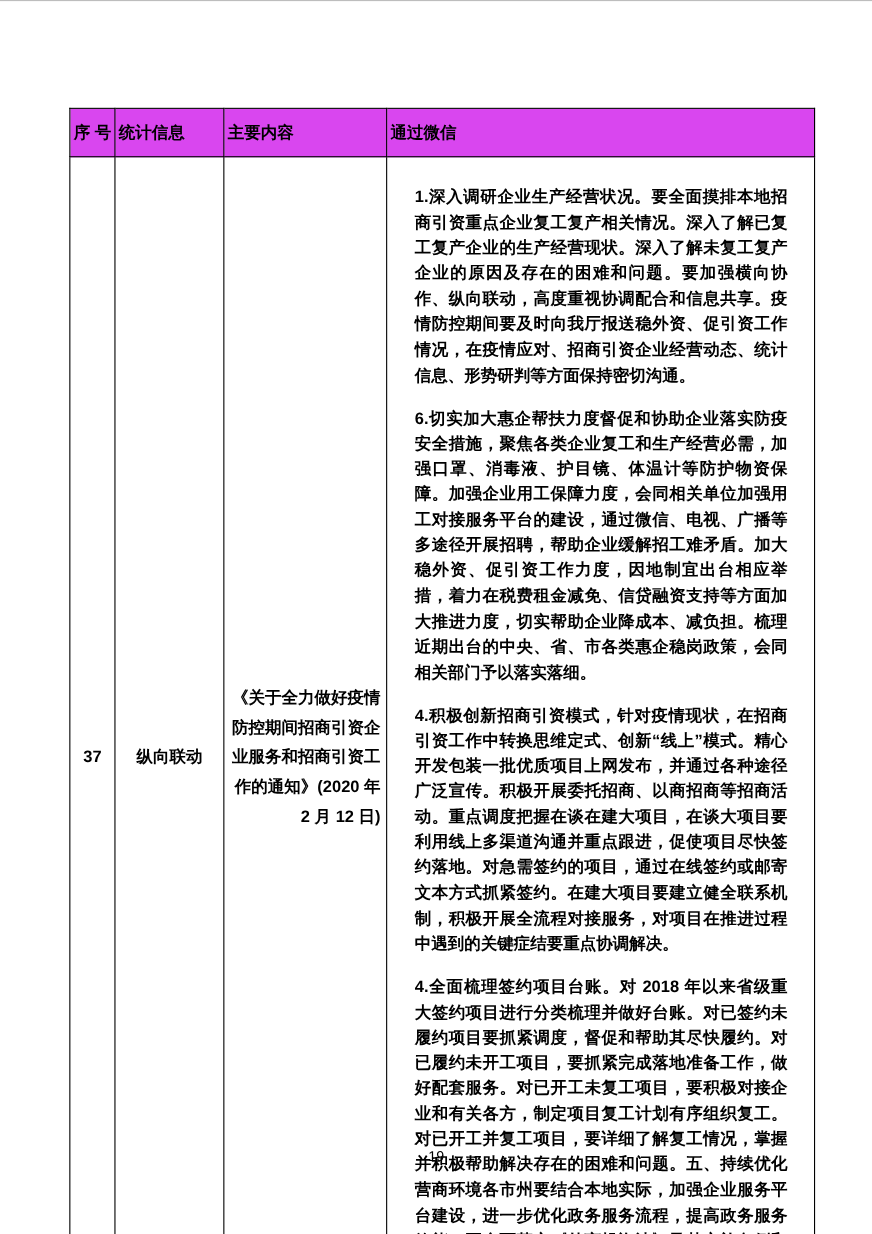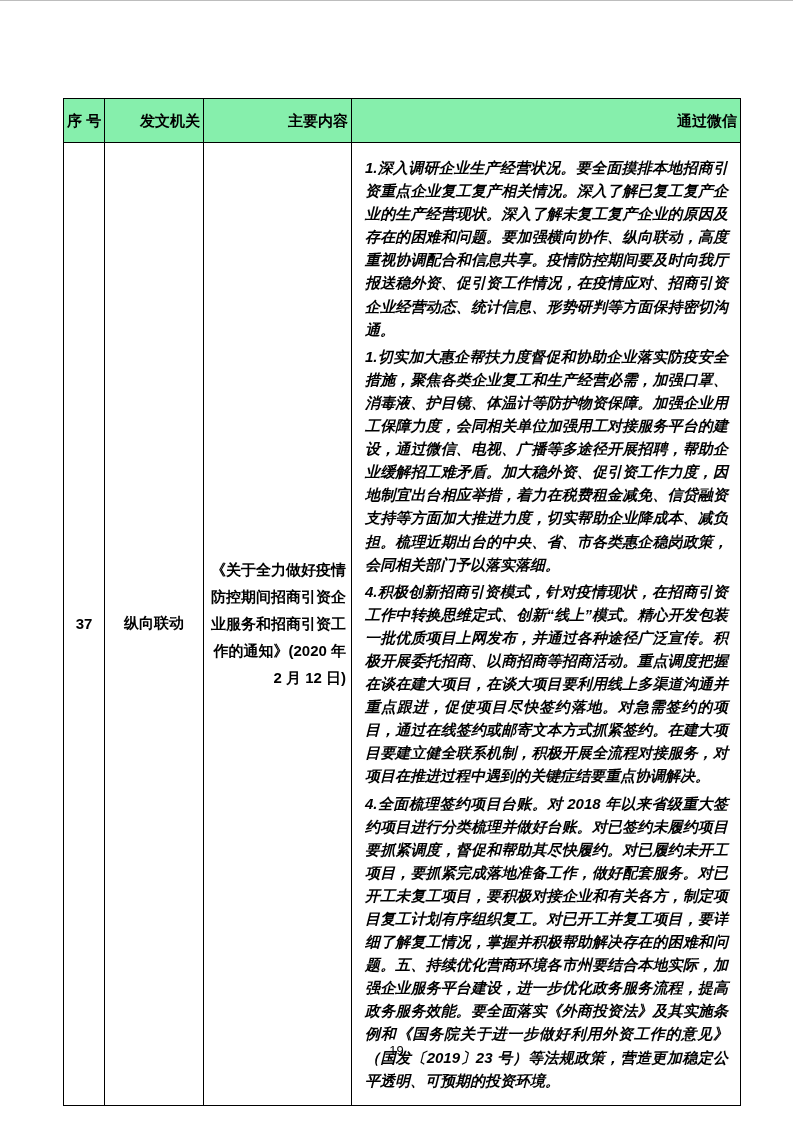--- a/index.html
+++ b/index.html
@@ -29,25 +29,25 @@
   }
   .doc-table th,
   .doc-table td {
     border: 1.6px solid #000000;
     box-sizing: border-box;
     font-weight: bold;
   }
   .doc-table th {
     height: 44px;
     font-size: 15px;
-    text-align: right;
+    text-align: left;
     vertical-align: middle;
     padding: 2px 3px;
     line-height: 19px;
-    background: #86efac;
+    background: #d946ef;
   }
   .doc-table td {
     font-size: 15px;
     vertical-align: middle;
   }
   td.cell-serial,
   td.cell-agency {
     text-align: center;
   }
   td.cell-doctitle {
@@ -56,24 +56,23 @@
     line-height: 27px;
   }
   td.cell-content {
     vertical-align: top;
     text-align: justify;
     padding: 9px 8px 9px 9px;
     line-height: 23.1px;
     height: 857px;
   }
   td.cell-content p {
-    margin: 4px;
+    margin: 16px;
     text-align: justify;
     text-justify: inter-ideograph;
-    font-style: italic;
   }
   .page-number {
     position: absolute;
     left: 0;
     right: 0;
     top: 1042px;
     text-align: center;
     font-size: 13px;
     font-weight: normal;
     color: #000000;
@@ -87,33 +86,33 @@
   <table class="doc-table">
     <colgroup>
       <col style="width:41px">
       <col style="width:99px">
       <col style="width:148px">
       <col style="width:389px">
     </colgroup>
     <thead>
       <tr>
         <th>序&nbsp;号</th>
-        <th>发文机关</th>
+        <th>统计信息</th>
         <th>主要内容</th>
         <th>通过微信</th>
       </tr>
     </thead>
     <tbody>
       <tr>
         <td class="cell-serial">37</td>
         <td class="cell-agency">纵向联动</td>
         <td class="cell-doctitle">《关于全力做好疫情防控期间招商引资企业服务和招商引资工作的通知》(2020 年 2 月 12 日)</td>
         <td class="cell-content">
           <p>1.深入调研企业生产经营状况。要全面摸排本地招商引资重点企业复工复产相关情况。深入了解已复工复产企业的生产经营现状。深入了解未复工复产企业的原因及存在的困难和问题。要加强横向协作、纵向联动，高度重视协调配合和信息共享。疫情防控期间要及时向我厅报送稳外资、促引资工作情况，在疫情应对、招商引资企业经营动态、统计信息、形势研判等方面保持密切沟通。</p>
-          <p>1.切实加大惠企帮扶力度督促和协助企业落实防疫安全措施，聚焦各类企业复工和生产经营必需，加强口罩、消毒液、护目镜、体温计等防护物资保障。加强企业用工保障力度，会同相关单位加强用工对接服务平台的建设，通过微信、电视、广播等多途径开展招聘，帮助企业缓解招工难矛盾。加大稳外资、促引资工作力度，因地制宜出台相应举措，着力在税费租金减免、信贷融资支持等方面加大推进力度，切实帮助企业降成本、减负担。梳理近期出台的中央、省、市各类惠企稳岗政策，会同相关部门予以落实落细。</p>
+          <p>6.切实加大惠企帮扶力度督促和协助企业落实防疫安全措施，聚焦各类企业复工和生产经营必需，加强口罩、消毒液、护目镜、体温计等防护物资保障。加强企业用工保障力度，会同相关单位加强用工对接服务平台的建设，通过微信、电视、广播等多途径开展招聘，帮助企业缓解招工难矛盾。加大稳外资、促引资工作力度，因地制宜出台相应举措，着力在税费租金减免、信贷融资支持等方面加大推进力度，切实帮助企业降成本、减负担。梳理近期出台的中央、省、市各类惠企稳岗政策，会同相关部门予以落实落细。</p>
           <p>4.积极创新招商引资模式，针对疫情现状，在招商引资工作中转换思维定式、创新“线上”模式。精心开发包装一批优质项目上网发布，并通过各种途径广泛宣传。积极开展委托招商、以商招商等招商活动。重点调度把握在谈在建大项目，在谈大项目要利用线上多渠道沟通并重点跟进，促使项目尽快签约落地。对急需签约的项目，通过在线签约或邮寄文本方式抓紧签约。在建大项目要建立健全联系机制，积极开展全流程对接服务，对项目在推进过程中遇到的关键症结要重点协调解决。</p>
           <p>4.全面梳理签约项目台账。对 2018 年以来省级重大签约项目进行分类梳理并做好台账。对已签约未履约项目要抓紧调度，督促和帮助其尽快履约。对已履约未开工项目，要抓紧完成落地准备工作，做好配套服务。对已开工未复工项目，要积极对接企业和有关各方，制定项目复工计划有序组织复工。对已开工并复工项目，要详细了解复工情况，掌握并积极帮助解决存在的困难和问题。五、持续优化营商环境各市州要结合本地实际，加强企业服务平台建设，进一步优化政务服务流程，提高政务服务效能。要全面落实《外商投资法》及其实施条例和《国务院关于进一步做好利用外资工作的意见》（国发〔2019〕23 号）等法规政策，营造更加稳定公平透明、可预期的投资环境。</p>
         </td>
       </tr>
     </tbody>
   </table>
 
   <div class="page-number">19</div>
 
 </div>

